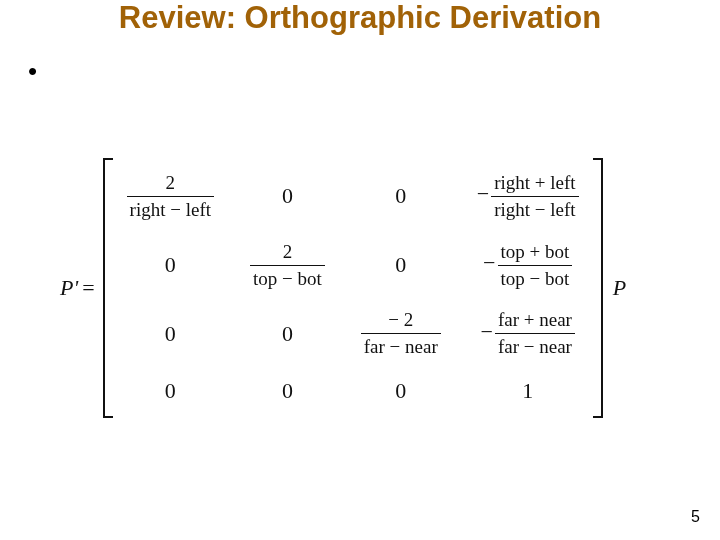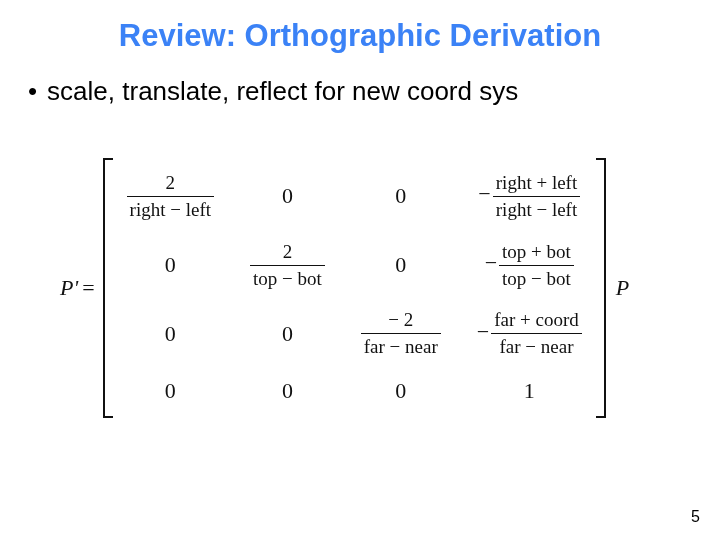--- a/index.html
+++ b/index.html
@@ -14,23 +14,22 @@
   }
   .slide {
     position: relative;
     width: 720px;
     height: 540px;
     box-sizing: border-box;
   }
   .title {
     font-weight: bold;
     font-size: 31px;
-    color: #3b82f6;
+    color: #a16207;
     text-align: center;
-    padding-top: 18px;
   }
   .bullet-row {
     margin-top: 22px;
     padding-left: 28px;
     font-size: 26px;
     color: #000;
     display: flex;
     align-items: baseline;
     gap: 10px;
   }
@@ -129,21 +128,20 @@
 </style>
 </head>
 <body>
 
 <div class="slide">
 
   <div class="title">Review: Orthographic Derivation</div>
 
   <div class="bullet-row">
     <span class="bullet-dot">•</span>
-    <span>scale, translate, reflect for new coord sys</span>
   </div>
 
   <div class="equation">
     <span class="prime">P'</span>
     <span class="eq-sign" style="margin:0 4px;">=</span>
 
     <span class="bracket bracket-left">
         <span class="notch-bottom"></span>
       </span>
 
@@ -190,21 +188,21 @@
         <td>0</td>
         <td>
           <span class="frac">
             <span class="num upright">− 2</span>
             <span class="bar"></span>
             <span class="den">far − near</span>
           </span>
         </td>
         <td>
           <span class="neg">−</span><span class="frac">
-            <span class="num">far + coord</span>
+            <span class="num">far + near</span>
             <span class="bar"></span>
             <span class="den">far − near</span>
           </span>
         </td>
       </tr>
       <tr>
         <td>0</td>
         <td>0</td>
         <td>0</td>
         <td>1</td>

